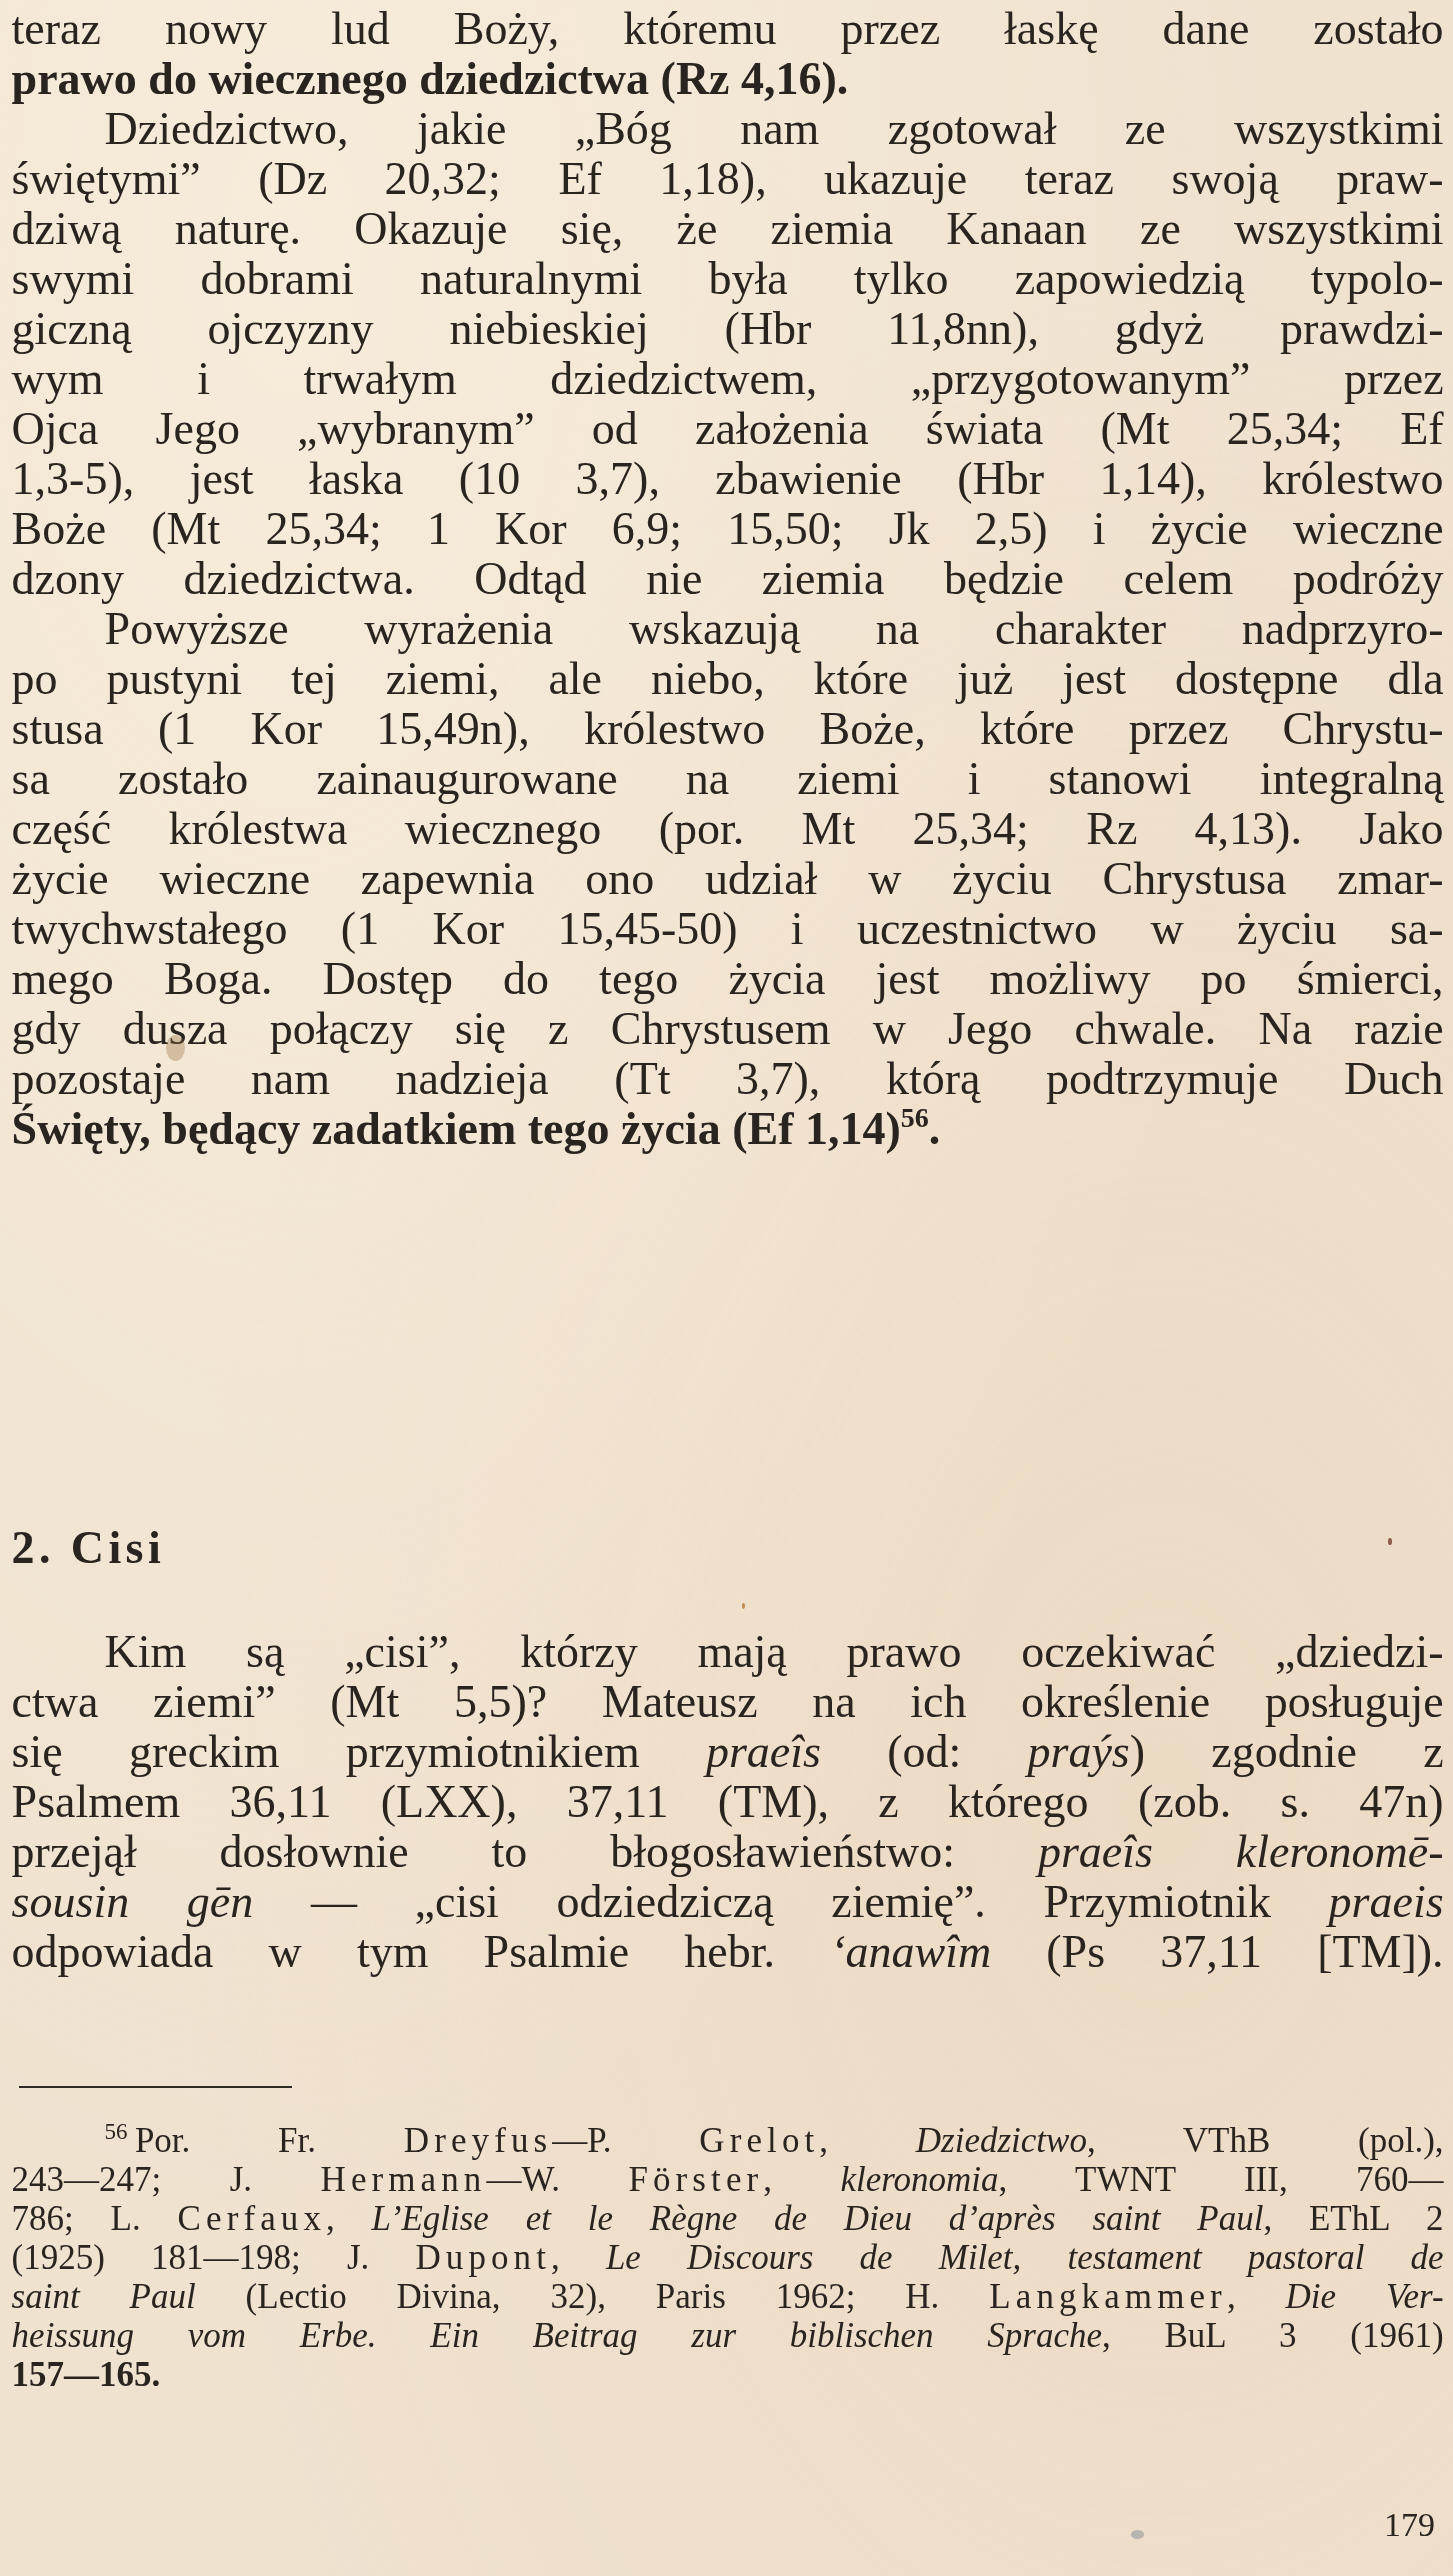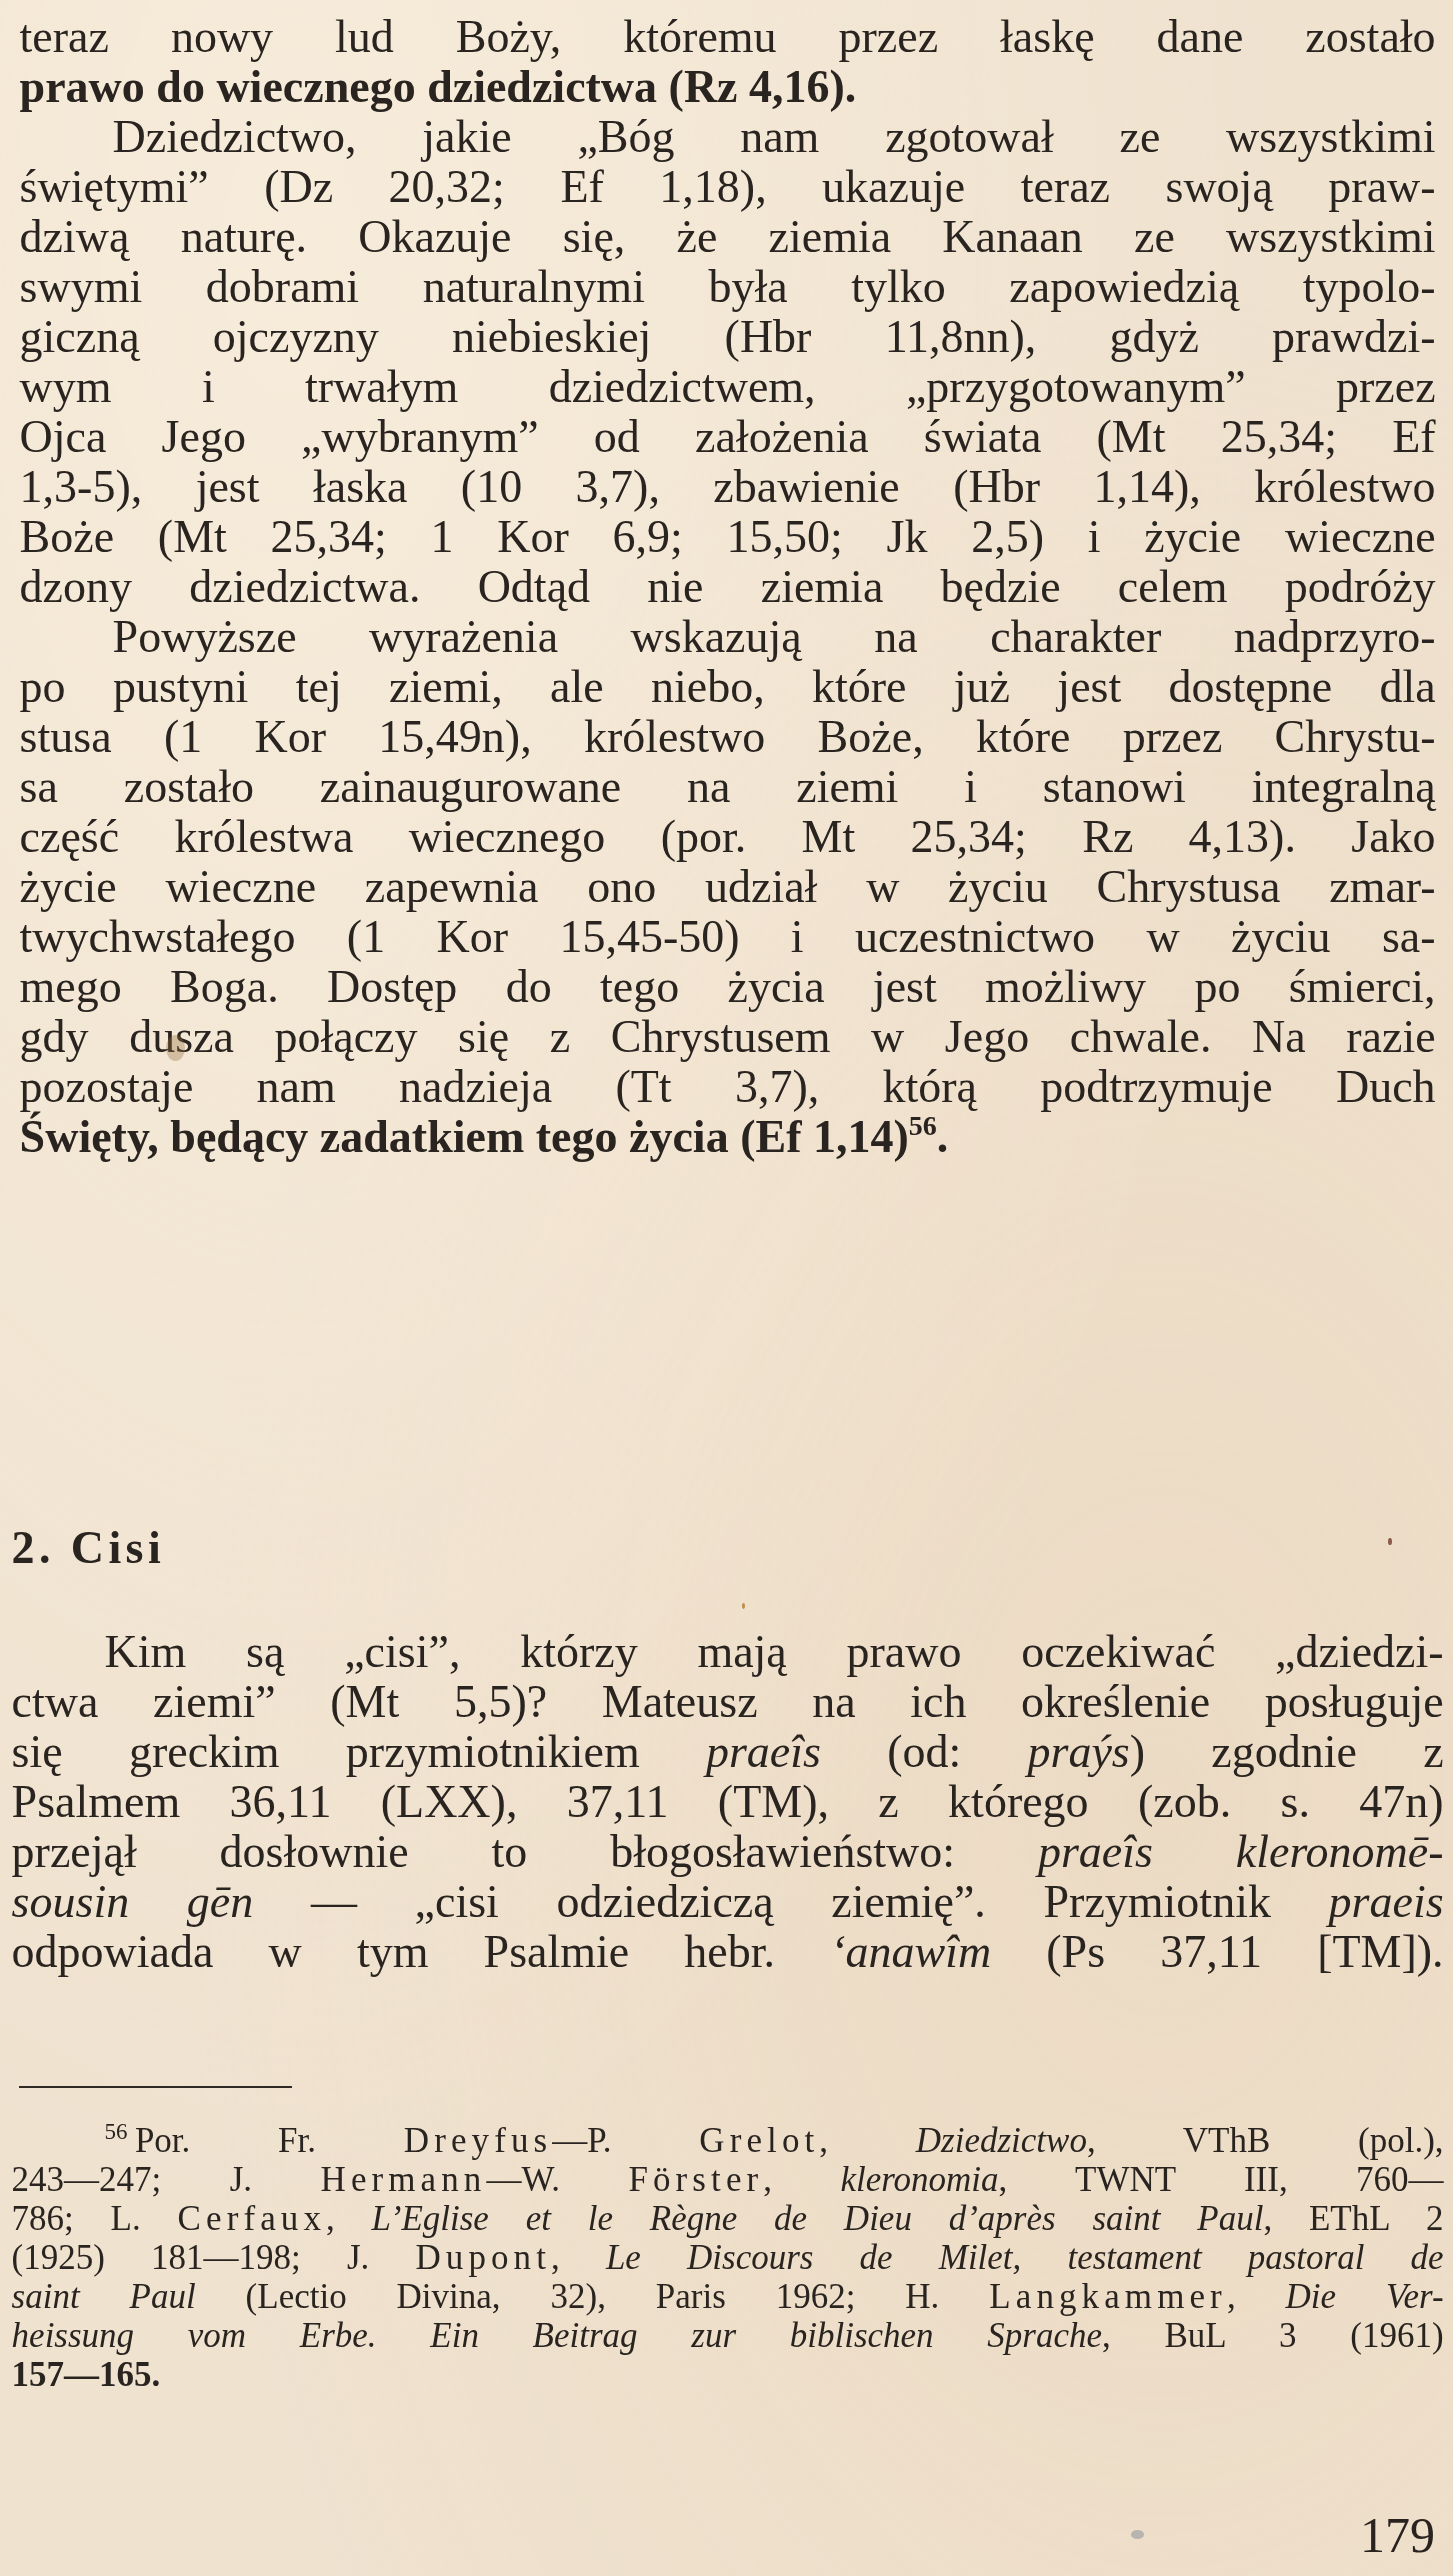--- a/index.html
+++ b/index.html
@@ -21,21 +21,21 @@
     .page {
       position: absolute;
       left: 11.6px;
       top: 0;
       width: 1432px;
     }
     .body-text {
       font-size: 46px;
       line-height: 50px;
       text-align: justify;
-      margin: 8px;
+      margin: 0;
       padding-top: 4.4px;
     }
     .body-text p {
       margin: 0;
       text-indent: 0;
     }
     .line {
       display: block;
       text-align: justify;
       text-align-last: justify;
@@ -94,21 +94,21 @@
     .fn-num {
       font-size: 23px;
       vertical-align: 13px;
       line-height: 0;
       margin-right: 7.3px;
     }
     .page-number {
       position: absolute;
       right: 19px;
       top: 2506px;
-      font-size: 50px;
+      font-size: 34px;
     }
     .speck {
       position: absolute;
       border-radius: 50%;
     }
   </style>
 </head>
 <body>
 
 <div class="page">

